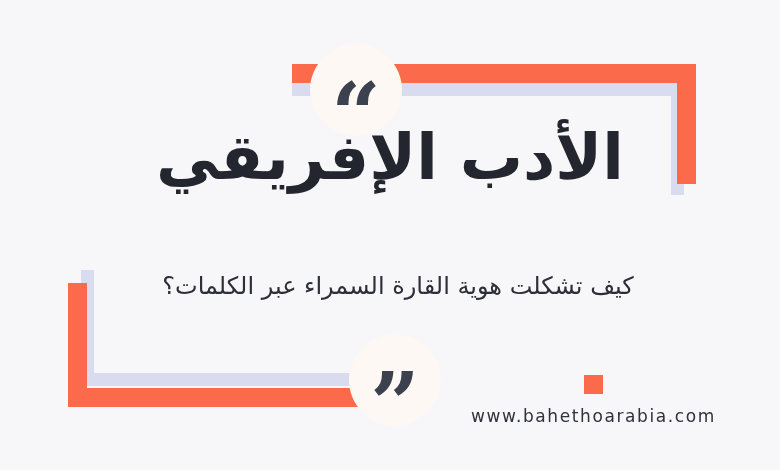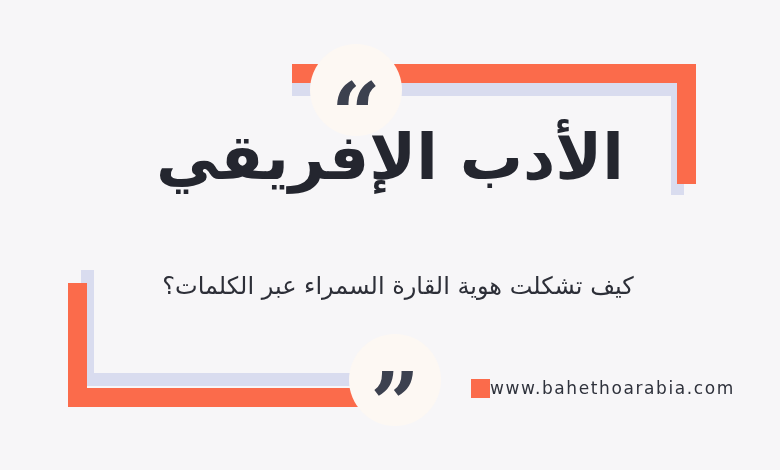--- a/index.html
+++ b/index.html
@@ -169,20 +169,22 @@
   }
 
   
   #site-row {
     position: absolute;
     left: 471px;
     top: 375px;
     height: 26px;
     display: flex;
     align-items: center;
+    gap: 12px;
+    flex-direction: column;
   }
   #site-marker {
     width: 19px;
     height: 19px;
     background: #fb6b4b;
     flex: 0 0 auto;
   }
   #site-url {
     color: #2f323c;
     font-family: "DejaVu Sans", "Liberation Sans", sans-serif;

